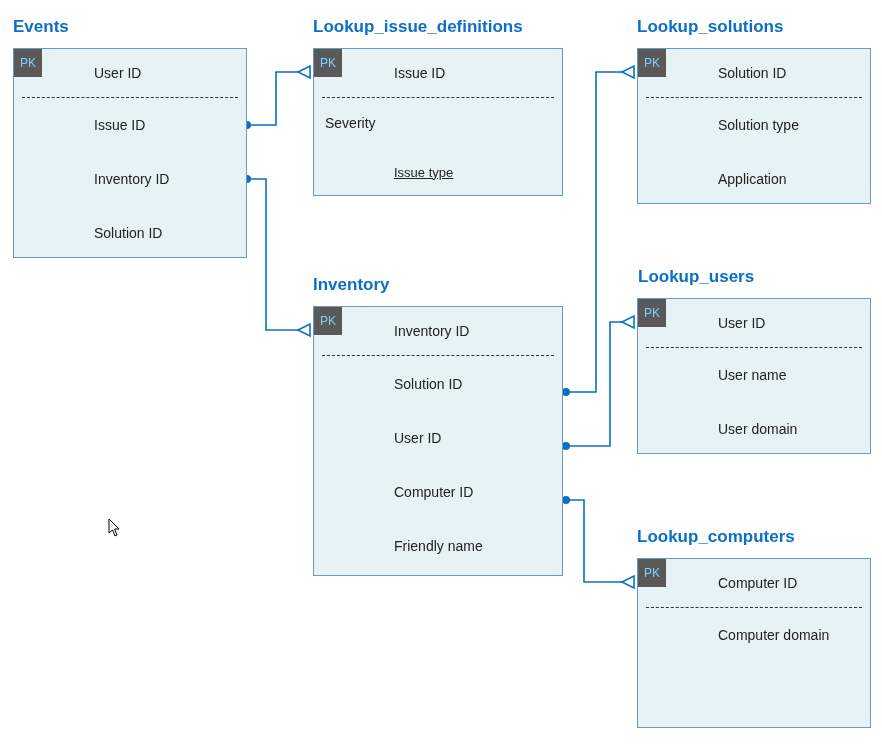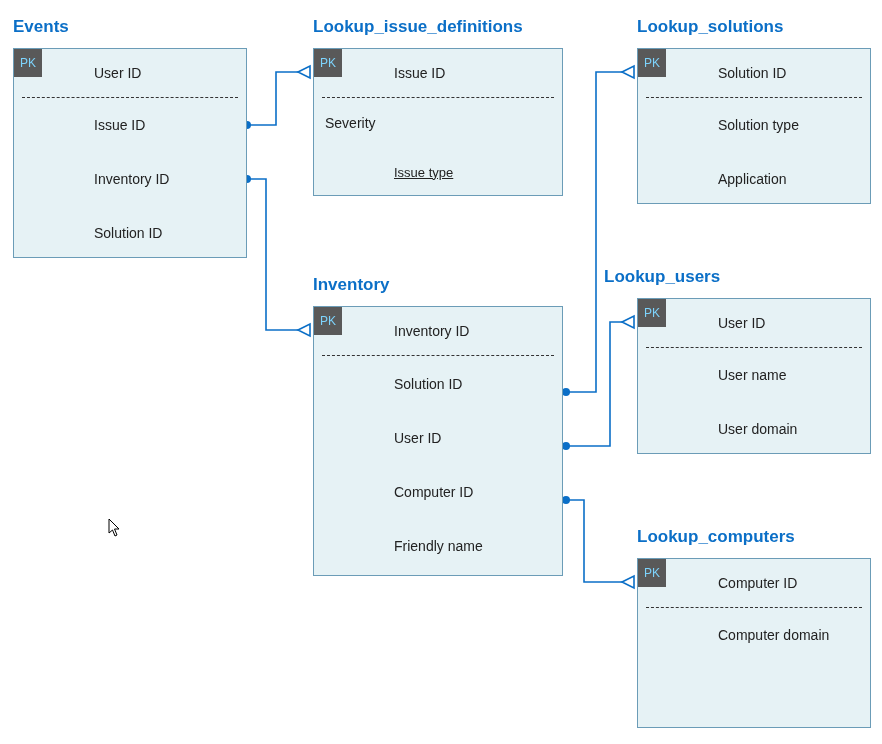--- a/index.html
+++ b/index.html
@@ -145,21 +145,21 @@
 <div class="entity" style="left:313px; top:306px; width:250px; height:270px;">
   <div class="pk-badge">PK</div>
   <div class="pk-row">Inventory ID</div>
   <div class="dash-sep"></div>
   <div class="field-row" style="height:55px;">Solution ID</div>
   <div class="field-row">User ID</div>
   <div class="field-row">Computer ID</div>
   <div class="field-row">Friendly name</div>
 </div>
 
-<div class="entity-title" style="left:604px; top:267px;">Lookup_users</div>
+<div class="entity-title" style="left:638px; top:267px;">Lookup_users</div>
 <div class="entity" style="left:637px; top:298px; width:234px; height:156px;">
   <div class="pk-badge">PK</div>
   <div class="pk-row">User ID</div>
   <div class="dash-sep"></div>
   <div class="field-row">User name</div>
   <div class="field-row">User domain</div>
 </div>
 
 <div class="entity-title" style="left:637px; top:527px;">Lookup_computers</div>
 <div class="entity" style="left:637px; top:558px; width:234px; height:170px;">

